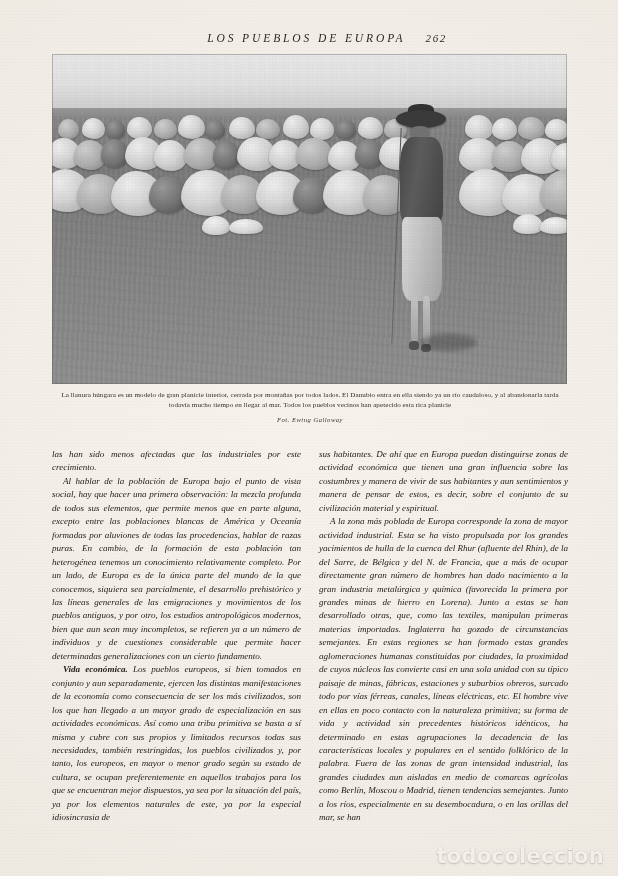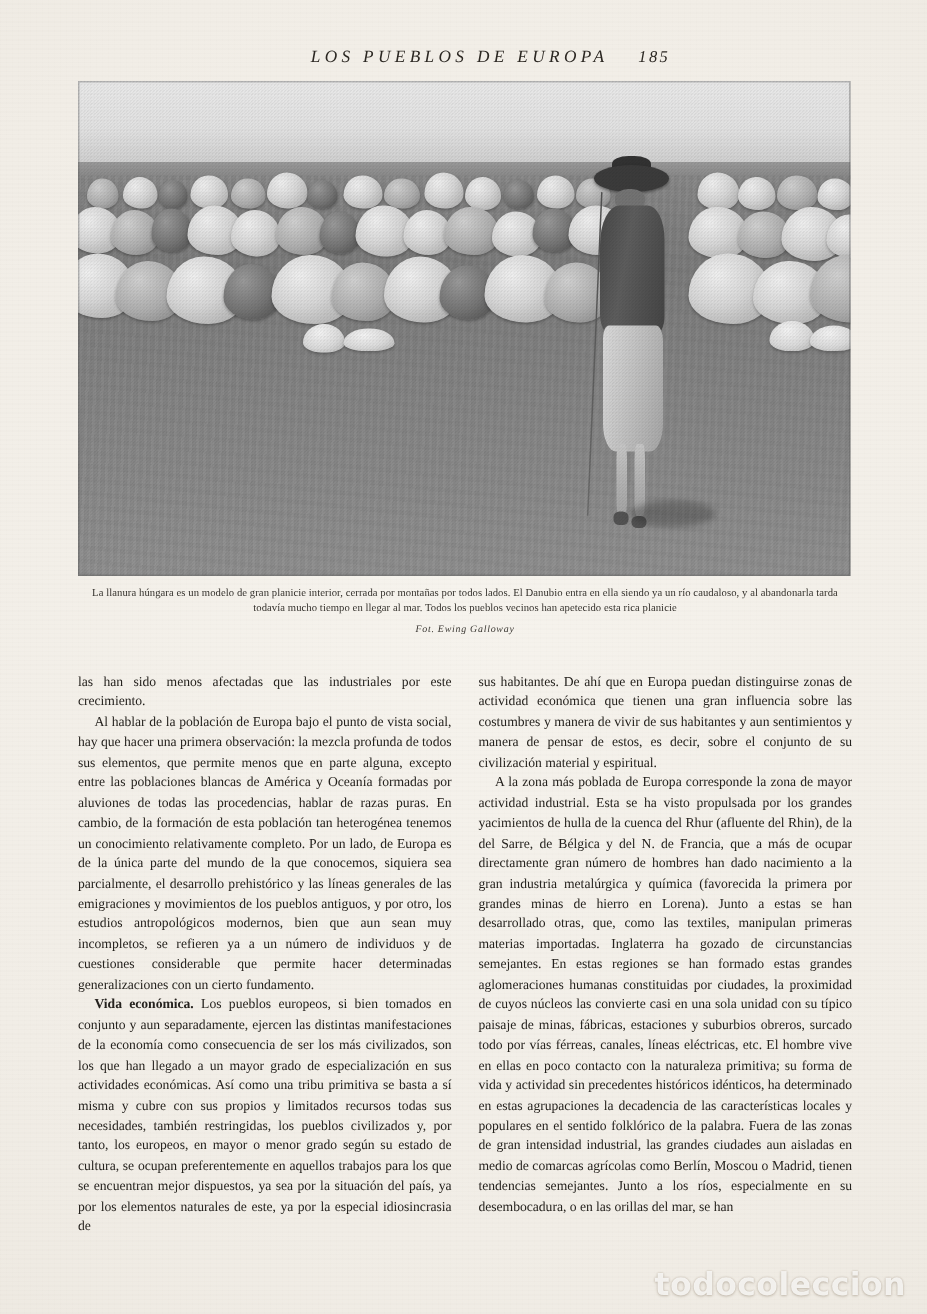--- a/index.html
+++ b/index.html
@@ -250,20 +250,21 @@
     gap: 18px;
   }
   .col {
     width: 249px;
     font-size: 9.1px;
     line-height: 13.45px;
     text-align: justify;
     color: #25221e;
     hyphens: auto;
     letter-spacing: -.02px;
+    font-style: italic;
   }
   .col p { margin: 0; text-indent: 11px; }
   .col p.noindent { text-indent: 0; }
   .col b { font-weight: bold; }
 
   
   .watermark {
     position: absolute;
     right: 14px;
     bottom: 8px;
@@ -279,21 +280,21 @@
     user-select: none;
   }
 </style>
 </head>
 <body>
 
 <div class="page">
 
   <div class="runhead">
     <span class="runhead-inner">
-      <span class="title">LOS PUEBLOS DE EUROPA</span><span class="folio">185</span>
+      <span class="title">LOS PUEBLOS DE EUROPA</span><span class="folio">262</span>
     </span>
   </div>
 
   <div class="photo-wrap">
     <div class="photo">
       <div class="sky"></div>
       <div class="horizon"></div>
       <div class="ground"></div>
 
       <div class="flock">

